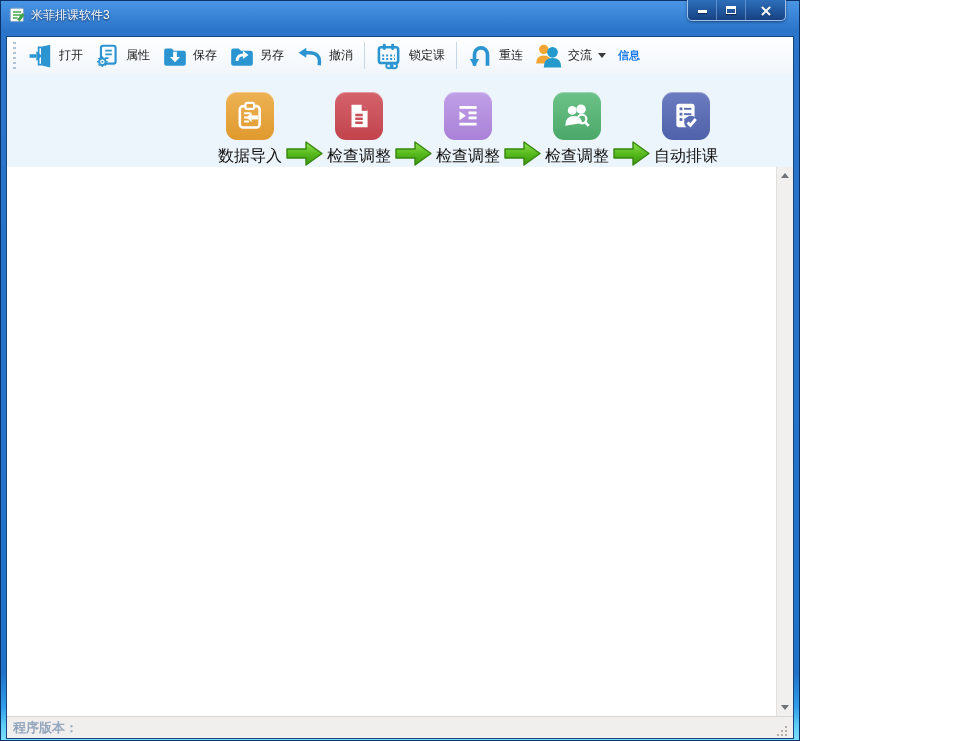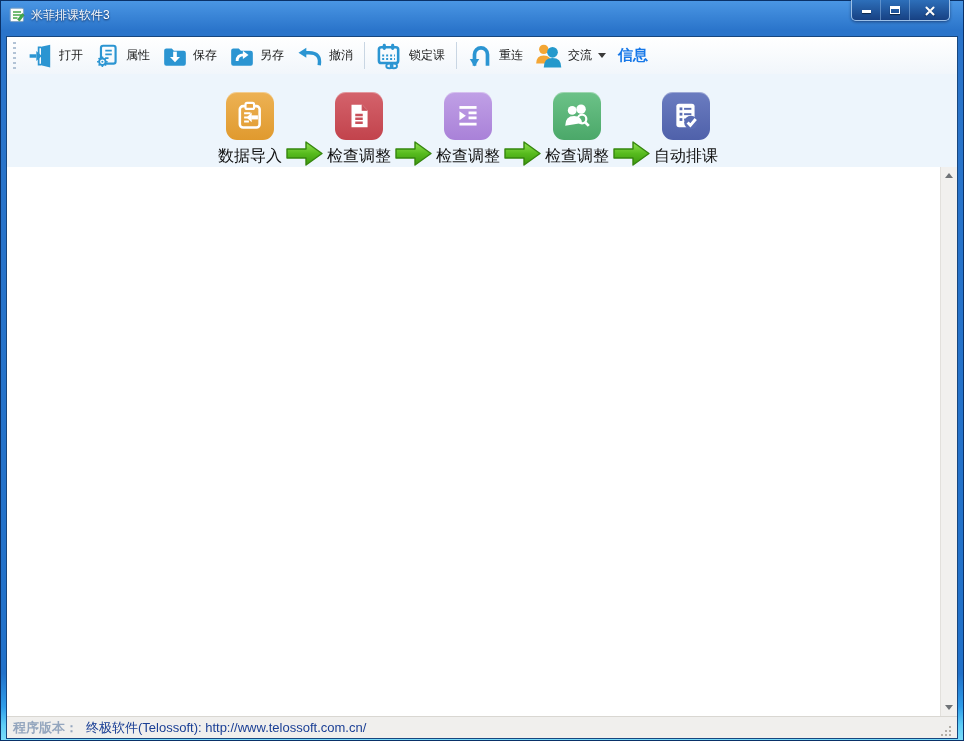--- a/index.html
+++ b/index.html
@@ -1,20 +1,20 @@
 <!DOCTYPE html>
 <html><head>
 <meta charset="utf-8">
 <style>
   * { margin:0; padding:0; box-sizing:border-box; }
   html,body { width:976px; height:741px; overflow:hidden; font-family:"Liberation Sans", sans-serif; }
 
   
   .window {
-    width:964px; height:741px;
+    width:800px; height:741px;
     border:1px solid #0a3168;
     background:linear-gradient(180deg,#4a96e4 0%, #2a74ca 4%, #2171c9 91%, #2f9de9 95.5%, #5ecdf6 98%, #7adcfa 100%);
     position:relative;
   }
   
   .titlebar {
     height:28px; display:flex; align-items:center; padding-left:8px; gap:6px;
     color:#fff; font-size:12px; text-shadow:0 1px 2px rgba(0,10,40,.75);
     position:relative;
   }
@@ -45,21 +45,21 @@
   
   .toolbar {
     height:37px; flex:0 0 37px; display:flex; align-items:center; padding-left:4px;
     background:linear-gradient(#ffffff,#f1f6fb);
   }
   .gripper { width:3px; height:28px; margin:0 6px 0 2px;
     background-image:repeating-linear-gradient(to bottom,#b2c3d6 0 2px, transparent 2px 5px); }
   .tb-btn { display:flex; align-items:center; gap:5px; padding:3px 6px; border-radius:3px; cursor:default; }
   .tb-label { font-size:12px; color:#1a1a1a; white-space:nowrap; }
   .tb-sep { width:1px; height:27px; background:#c9d6e3; margin:0 5px; }
-  .tb-link { font-size:15px; font-weight:bold; color:#1778e8; padding:3px 4px; cursor:default;}
+  .tb-link { font-size:11px; font-weight:bold; color:#1778e8; padding:3px 4px; cursor:default;}
   .caret { width:0; height:0; border-left:4px solid transparent; border-right:4px solid transparent;
     border-top:5px solid #3a3a3a; margin:0 2px 0 1px; }
 
   
   .workflow { height:93px; flex:0 0 93px; background:#edf5fc; display:flex; align-items:flex-end;
     padding-left:218px; }
   .step { width:50px; display:flex; flex-direction:column; align-items:center; cursor:default; }
   .step-icon { width:48px; height:48px; border-radius:11px; margin-top:14px;
     display:flex; align-items:center; justify-content:center;
     box-shadow:inset 0 1px 0 rgba(255,255,255,.35); }
@@ -79,21 +79,21 @@
     display:flex; align-items:center; justify-content:center; }
   .sb-up { top:0; } .sb-down { bottom:0; }
   .tri-up { width:0;height:0;border-left:4px solid transparent;border-right:4px solid transparent;
     border-bottom:5px solid #6f7377; }
   .tri-down { width:0;height:0;border-left:4px solid transparent;border-right:4px solid transparent;
     border-top:5px solid #6f7377; }
 
   
   .statusbar { height:22px; flex:0 0 22px; background:#f0efed; border-top:1px solid #d9d7d2;
     display:flex; align-items:center; padding:0 4px 0 6px;
-    font-family:Liberation Sans, sans-serif; font-size:13px; }
+    font-family:Liberation Mono, monospace; font-size:13px; }
   .sb-label { color:#94a6be; font-weight:bold; margin-right:8px; white-space:nowrap; }
   .sb-value { color:#1a3f95; white-space:nowrap; }
   .resize-grip { margin-left:auto; position:relative; width:14px; height:14px; align-self:flex-end; }
   .resize-grip::before { content:""; position:absolute; right:2px; bottom:2px; width:2px; height:2px;
     background:#b3afa8;
     box-shadow:0 0 #b3afa8, -4px 4px #b3afa8, 0 4px #b3afa8, -8px 8px #b3afa8, -4px 8px #b3afa8, 0 8px #b3afa8;
     transform:translateY(-8px); }
 </style>
 </head>
 <body>
@@ -322,18 +322,17 @@
           <span class="tri-up"></span>
         </div>
         <div class="sb-btn sb-down">
           <span class="tri-down"></span>
         </div>
       </div>
     </div>
 
     <div class="statusbar">
       <span class="sb-label">程序版本：</span>
-      <span class="sb-value">终极软件(Telossoft): http://www.telossoft.com.cn/</span>
       <span class="resize-grip"></span>
     </div>
 
   </div>
 </div>
 
 </body></html>

